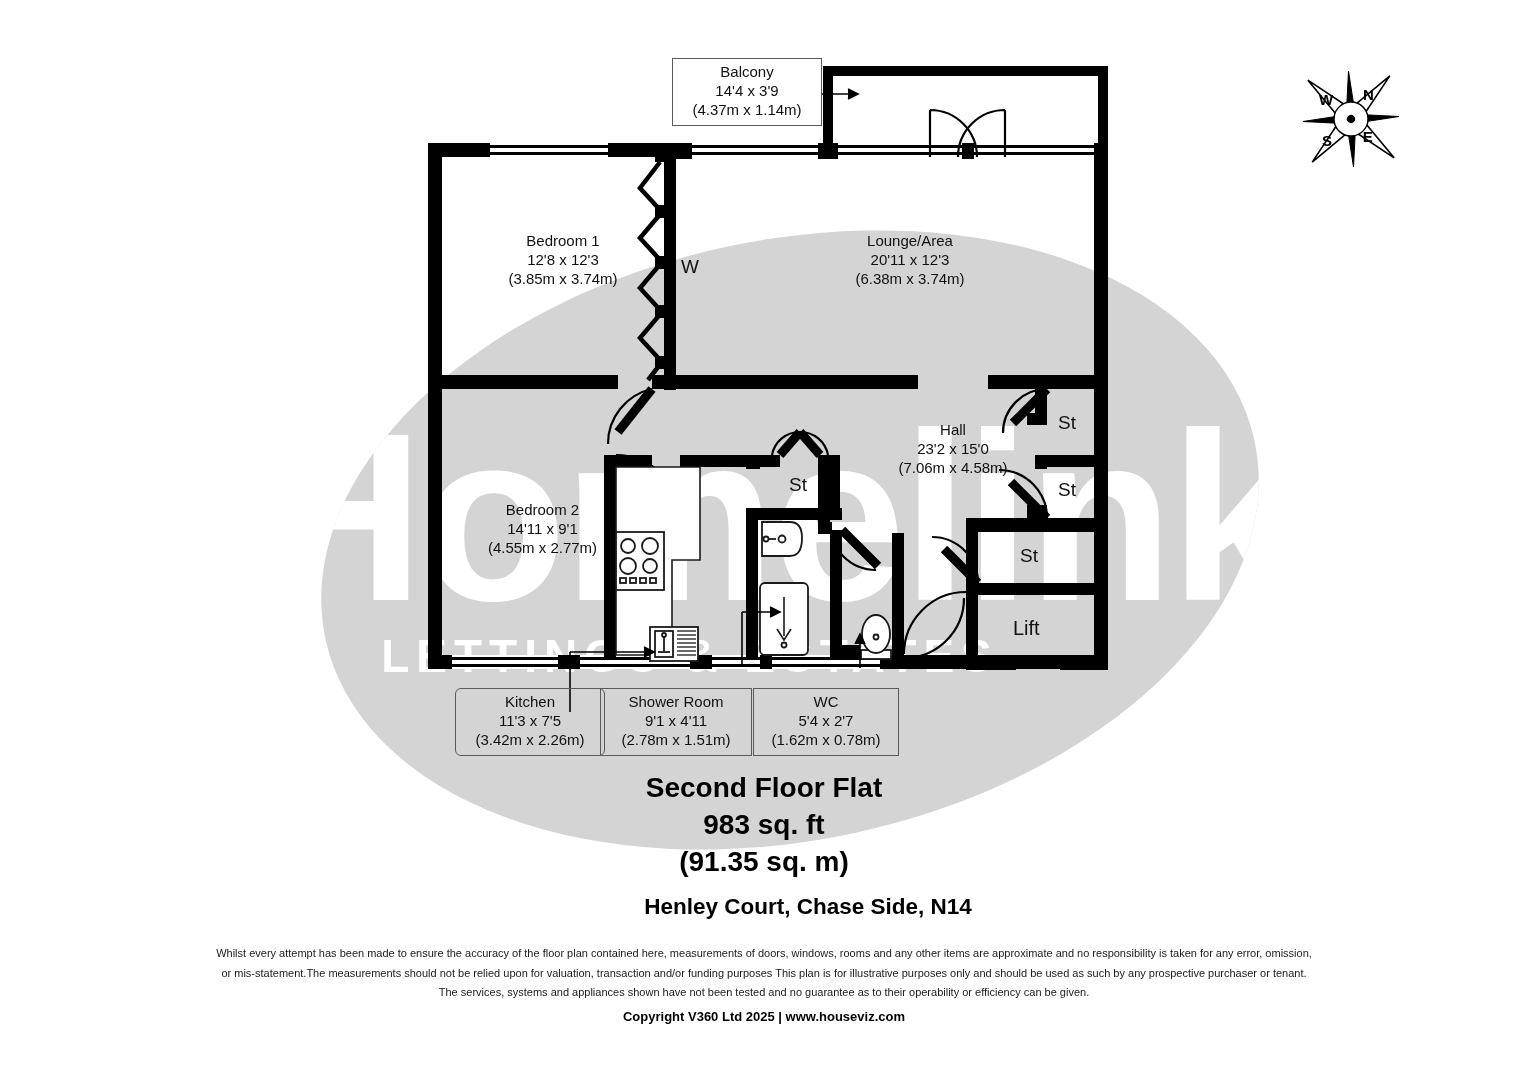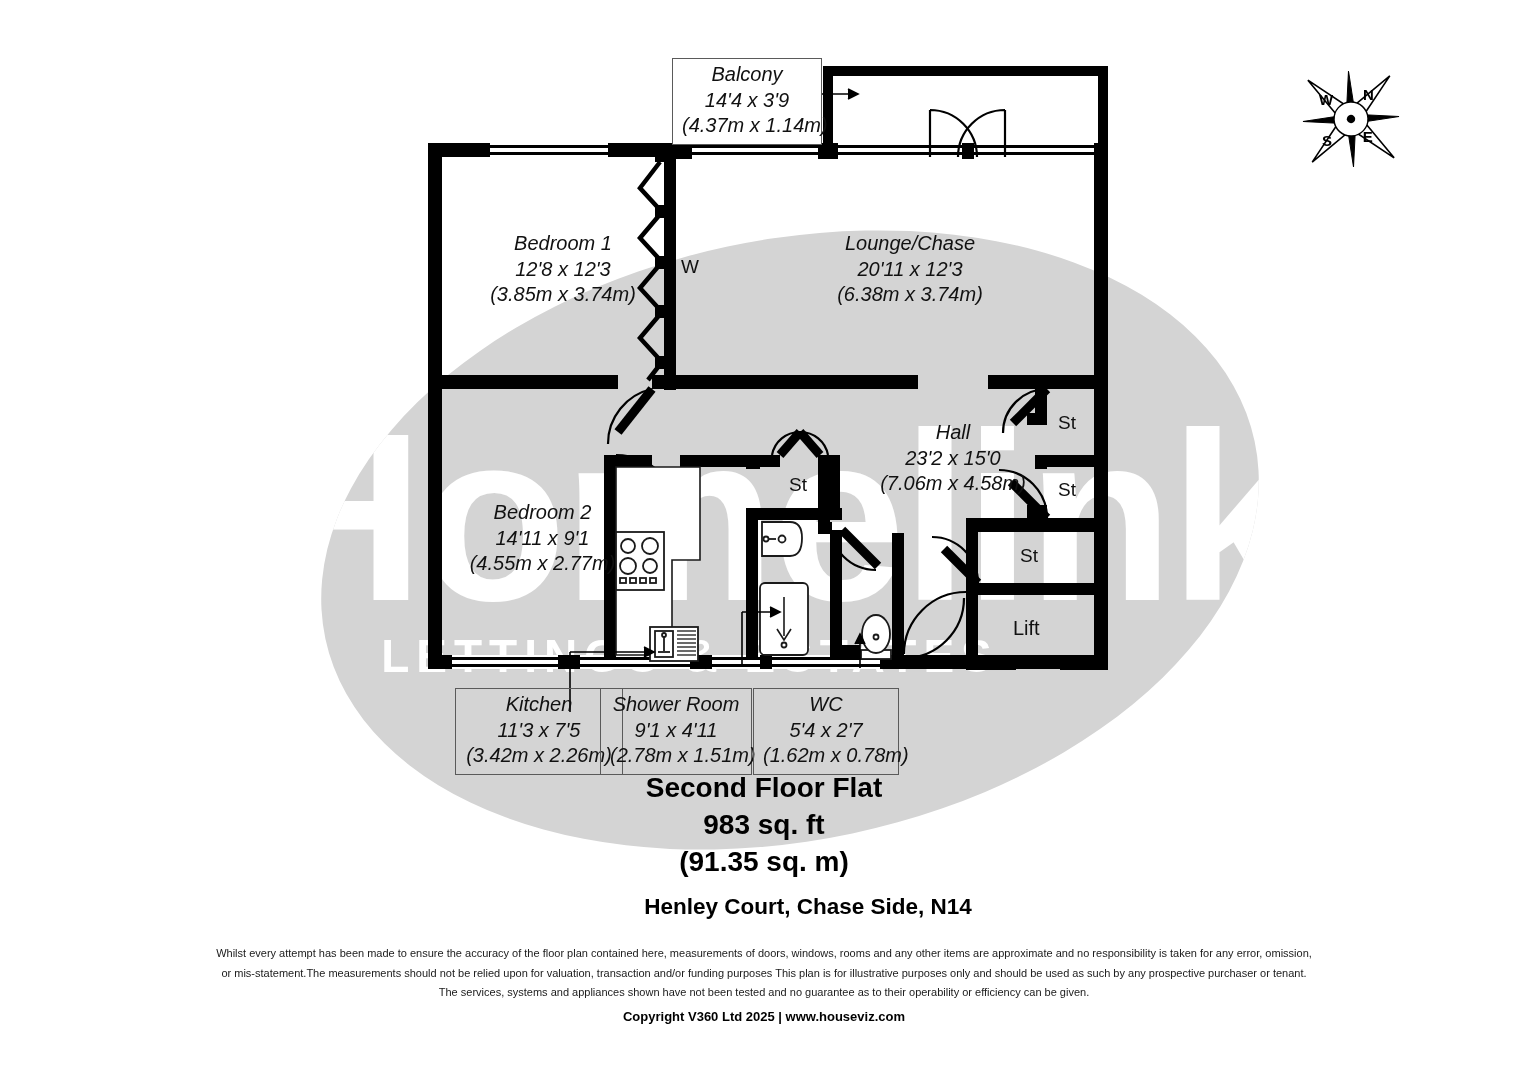--- a/index.html
+++ b/index.html
@@ -26,25 +26,24 @@
     position: absolute;
     left: 0;
     top: 0;
     width: 1528px;
     height: 1080px;
   }
   .rlabel {
     position: absolute;
     text-align: center;
     line-height: 1.28;
-    font-size: 20px;
+    font-size: 15px;
     color: #111111;
     white-space: nowrap;
     pointer-events: none;
-    font-style: italic;
   }
   .rlabel .ln1 { display:block; }
   .rlabel .ln2 { display:block;text-align:center; }
   .rlabel .ln3 { display:block; }
   .boxed {
     border: 1px solid #5a5a5a;
     background: rgba(255,255,255,0.0);
     padding: 3px 9px 5px 9px;
     box-sizing: border-box;
   }
@@ -364,38 +363,38 @@
     <span class="ln3">(4.37m x 1.14m)</span>
   </div>
 
   <div class="rlabel" style="left:458px; top:231px; width:210px;">
     <span class="ln1">Bedroom 1</span>
     <span class="ln2">12'8 x 12'3</span>
     <span class="ln3">(3.85m x 3.74m)</span>
   </div>
 
   <div class="rlabel" style="left:805px; top:231px; width:210px;">
-    <span class="ln1">Lounge/Chase</span>
+    <span class="ln1">Lounge/Area</span>
     <span class="ln2">20'11 x 12'3</span>
     <span class="ln3">(6.38m x 3.74m)</span>
   </div>
 
   <div class="rlabel" style="left:853px; top:420px; width:200px;">
     <span class="ln1">Hall</span>
     <span class="ln2">23'2 x 15'0</span>
     <span class="ln3">(7.06m x 4.58m)</span>
   </div>
 
   <div class="rlabel" style="left:440px; top:500px; width:205px;">
     <span class="ln1">Bedroom 2</span>
     <span class="ln2">14'11 x 9'1</span>
     <span class="ln3">(4.55m x 2.77m)</span>
   </div>
 
-  <div class="rlabel boxed" style="left:455px; top:688px; width:168px;">
+  <div class="rlabel boxed" style="left:455px; top:688px; width:150px;border-radius:6px;">
     <span class="ln1">Kitchen</span>
     <span class="ln2">11'3 x 7'5</span>
     <span class="ln3">(3.42m x 2.26m)</span>
   </div>
 
   <div class="rlabel boxed" style="left:600px; top:688px; width:152px;">
     <span class="ln1">Shower Room</span>
     <span class="ln2">9'1 x 4'11</span>
     <span class="ln3">(2.78m x 1.51m)</span>
   </div>

